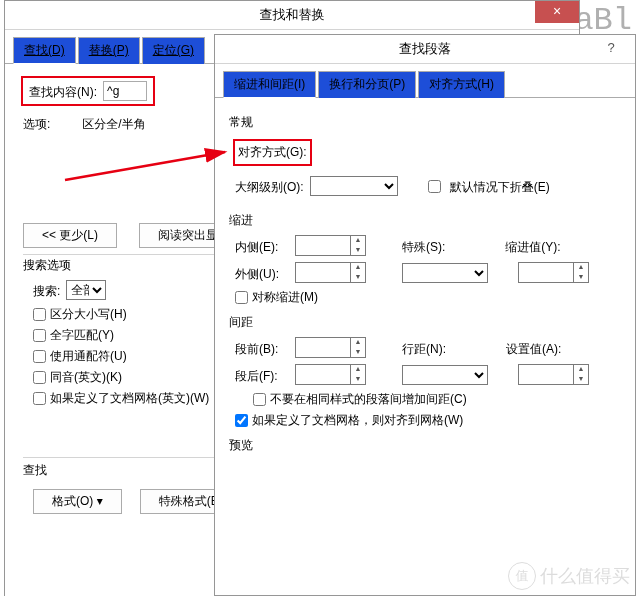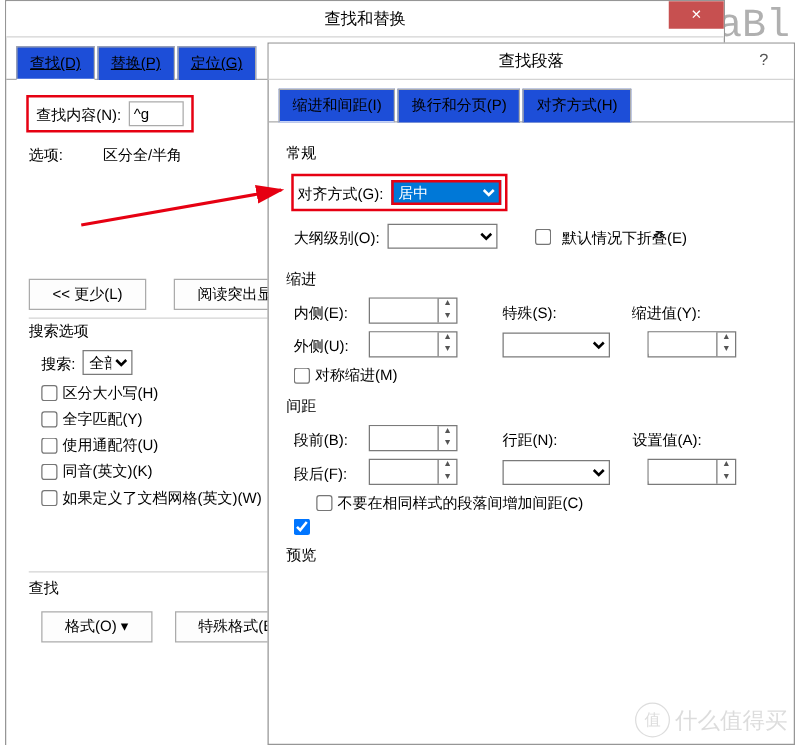--- a/index.html
+++ b/index.html
@@ -113,21 +113,20 @@
   </div>
   <div class="tabs">
     <div class="tab active"><span>缩进和间距(I)</span></div>
     <div class="tab"><span>换行和分页(P)</span></div>
     <div class="tab"><span>对齐方式(H)</span></div>
   </div>
   <div class="dlg-body">
     <div class="section-title">常规</div>
     <div class="row redbox2" style="display:inline-flex;margin-left:6px;padding:3px">
       <span class="lbl">对齐方式(G):</span>
-      <select class="redbox" style="width:88px;background:#0078d7;color:#fff"><option>居中</option></select>
     </div>
     <div class="row" style="margin-left:6px">
       <span class="lbl">大纲级别(O):</span>
       <select style="width:88px"><option></option></select>
       <span style="width:14px"></span>
       <input type="checkbox" style="">
       <span>默认情况下折叠(E)</span>
     </div>
 
     <div class="section-title" style="margin-top:16px">缩进</div>
@@ -204,20 +203,21 @@
             <span>▼</span>
           </span>
         </span>
     </div>
     <div class="chk" style="margin-left:24px">
         <input type="checkbox" style="">
         <span>不要在相同样式的段落间增加间距(C)</span>
       </div>
     <div class="chk" style="margin-left:6px">
         <input type="checkbox" checked="" style="">
+        <span>如果定义了文档网格，则对齐到网格(W)</span>
       </div>
 
     <div class="section-title">预览</div>
   </div>
 </div>
 
 <div class="watermark">
   <span class="circle">值</span>
   <span>什么值得买</span>
 </div>

